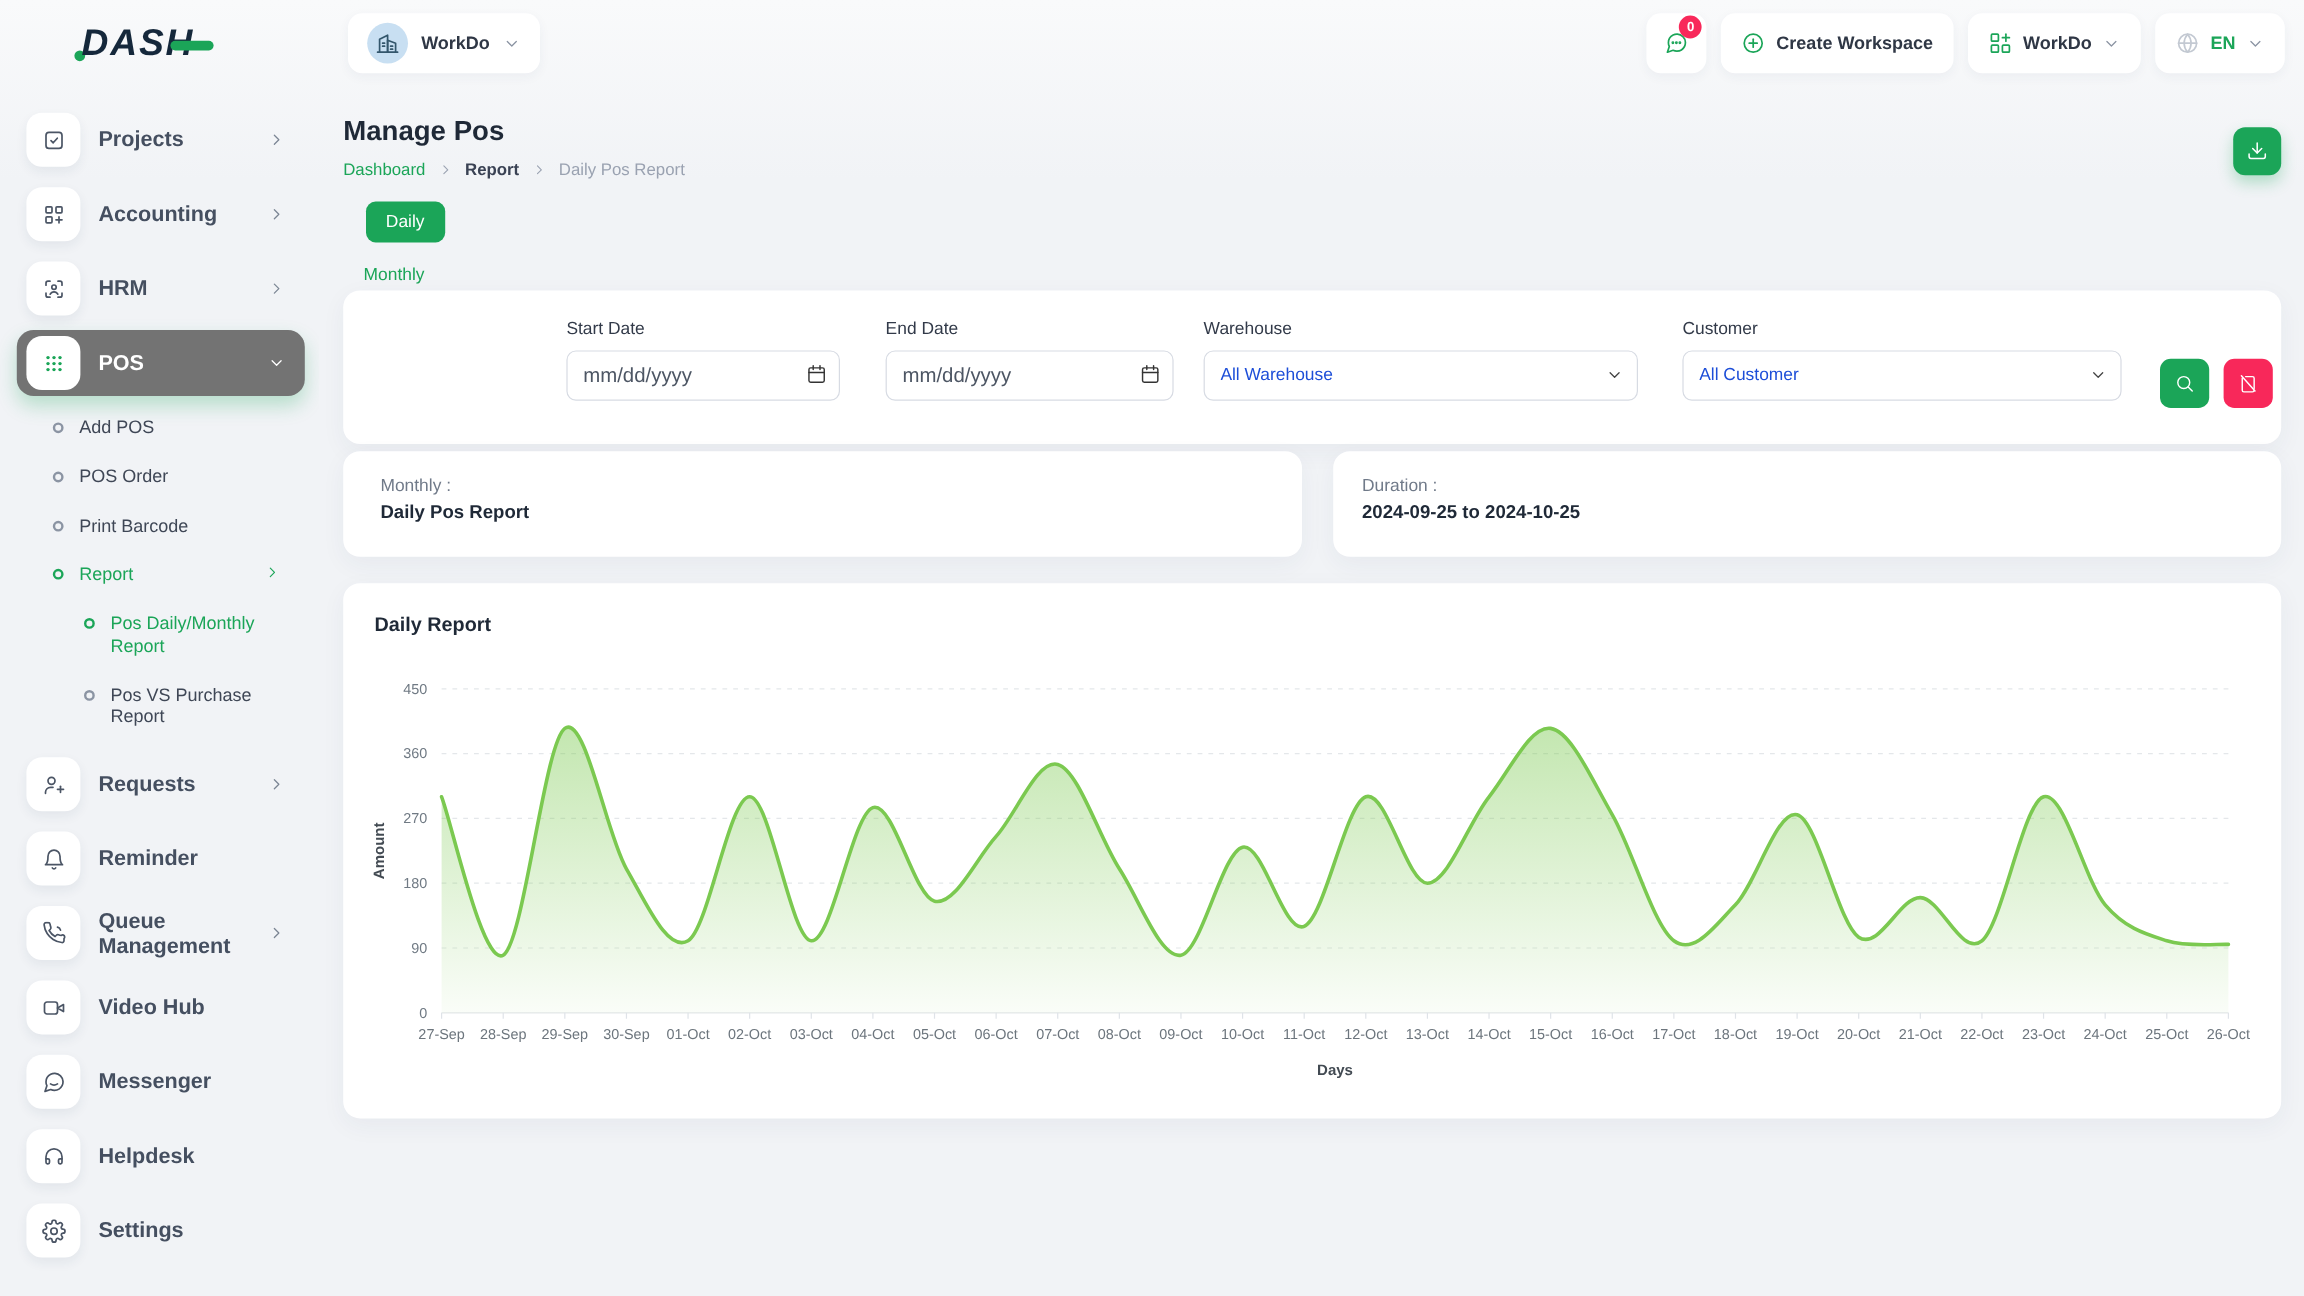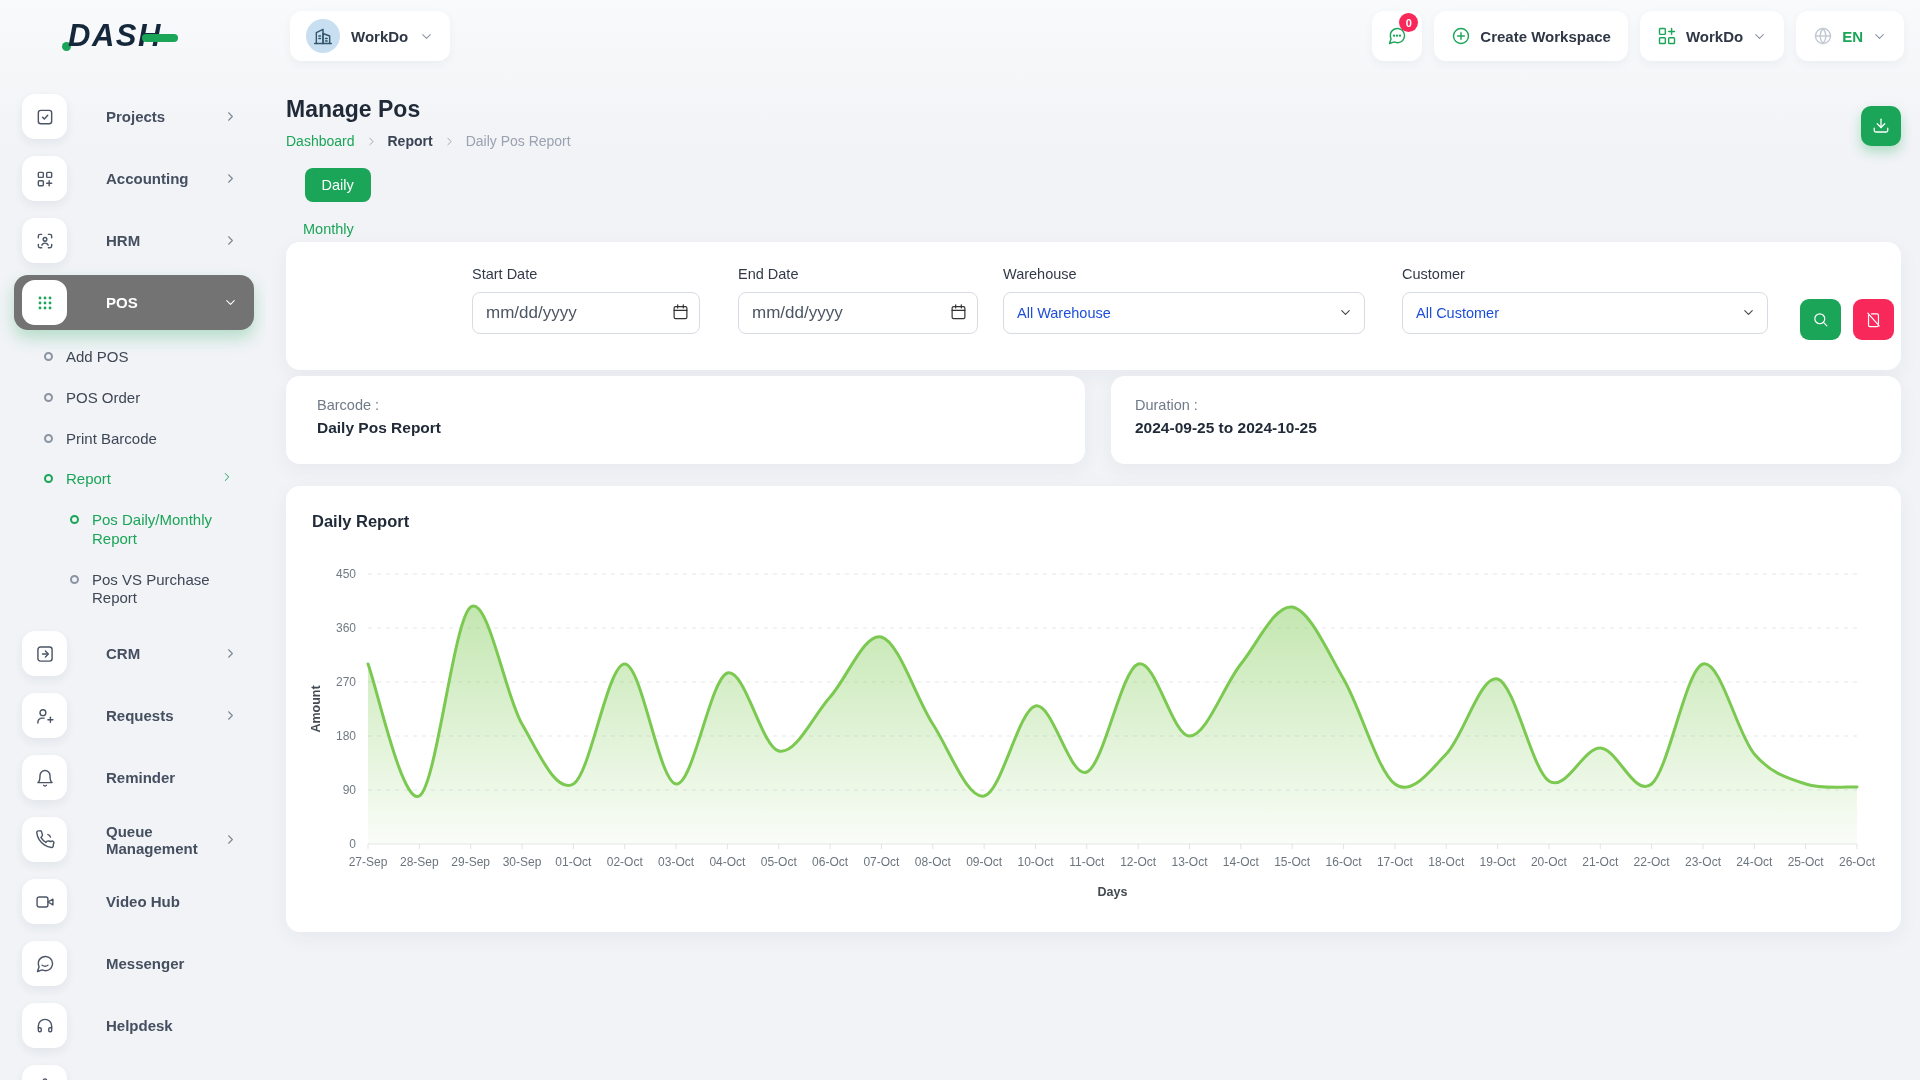--- a/index.html
+++ b/index.html
@@ -32,21 +32,21 @@
     color:#fff; font-size:11px; font-weight:700; display:flex; align-items:center; justify-content:center; padding:0 5px; }
   .icon-green { color:#1ba558; } .icon-gray { color:#c3c9d2; }
   .lang-code { color:#1ba558; font-weight:700; }
 
   
   .sidebar { position:absolute; top:78px; left:0; width:266px; bottom:0; padding:4px 12px 0 14px; overflow:hidden; }
   .side-item { display:flex; align-items:center; gap:15px; padding:5px 8px; border-radius:14px; margin:7px 0; cursor:pointer; }
   .side-icon { width:45px; height:45px; background:#fff; border-radius:13px; flex:0 0 auto;
     display:flex; align-items:center; justify-content:center; color:#4b5565; box-shadow:0 4px 10px rgba(35,56,91,.07); }
   .side-icon svg { width:20px; height:20px; }
-  .side-label { font-size:15px; font-weight:600; color:#454f60;margin-left:24px; }
+  .side-label { font-size:18px; font-weight:600; color:#454f60; }
   .side-item .chev { margin-left:auto; margin-right:8px; color:#7c8694; }
   .side-item .chev svg { width:15px; height:15px; }
   .side-item.active { background:#737373; box-shadow:0 8px 16px rgba(27,165,88,.28); }
   .side-item.active .side-icon { color:#1ba558; box-shadow:none; }
   .side-item.active .side-label { color:#fff; font-weight:700; }
   .side-item.active .chev { color:#fff; }
   .side-sub { display:flex; align-items:flex-start; gap:13px; padding:11px 8px 11px 30px; cursor:pointer; }
   .side-sub .bullet { width:9px; height:9px; border:2px solid #8b94a3; border-radius:50%; flex:0 0 auto; margin-top:4px; }
   .side-sub .sub-label { font-size:15px; color:#3f4756; line-height:1.25; }
   .side-sub.green .sub-label { color:#1ba558; }
@@ -285,35 +285,20 @@
       <span class="bullet"></span>
     <span class="sub-label">Pos Daily/Monthly Report</span>
     </div>
     <div class="side-sub lvl2">
       <span class="bullet"></span>
     <span class="sub-label">Pos VS Purchase Report</span>
     </div>
     <div class="side-item">
       <span class="side-icon">
         <svg viewBox="0 0 24 24" width="20" height="20" fill="none" stroke="currentColor" stroke-width="1.7" stroke-linecap="round" stroke-linejoin="round">
-          <rect x="3.5" y="3.5" width="17" height="17" rx="3"></rect>
-          <path d="M9 12h6"></path>
-          <path d="M12.5 8.5 16 12l-3.5 3.5"></path>
-        </svg>
-      </span>
-    <span class="side-label">CRM</span>
-      <span class="chev">
-        <svg viewBox="0 0 24 24" width="20" height="20" fill="none" stroke="currentColor" stroke-width="1.7" stroke-linecap="round" stroke-linejoin="round">
-          <polyline points="9 6 15 12 9 18"></polyline>
-        </svg>
-      </span>
-    </div>
-    <div class="side-item">
-      <span class="side-icon">
-        <svg viewBox="0 0 24 24" width="20" height="20" fill="none" stroke="currentColor" stroke-width="1.7" stroke-linecap="round" stroke-linejoin="round">
           <circle cx="9.5" cy="8" r="3.5"></circle>
           <path d="M3.5 20.5v-1a5 5 0 0 1 5-5h2.5"></path>
           <line x1="18.5" y1="13.5" x2="18.5" y2="19.5"></line>
           <line x1="15.5" y1="16.5" x2="21.5" y2="16.5"></line>
         </svg>
       </span>
     <span class="side-label">Requests</span>
       <span class="chev">
         <svg viewBox="0 0 24 24" width="20" height="20" fill="none" stroke="currentColor" stroke-width="1.7" stroke-linecap="round" stroke-linejoin="round">
           <polyline points="9 6 15 12 9 18"></polyline>
@@ -483,21 +468,21 @@
         <svg viewBox="0 0 24 24" width="20" height="20" fill="none" stroke="currentColor" stroke-width="1.7" stroke-linecap="round" stroke-linejoin="round">
           <path d="M9 4h8a2 2 0 0 1 2 2v12"></path>
           <path d="M19 20a2 2 0 0 1-2 2H7a2 2 0 0 1-2-2V6"></path>
           <line x1="4" y1="3" x2="20" y2="21"></line>
         </svg>
       </span>
   </button>
 </div>
 
 <div class="card summary-card-1">
-  <div class="sum-label">Barcode :</div>
+  <div class="sum-label">Monthly :</div>
   <div class="sum-value">Daily Pos Report</div>
 </div>
 <div class="card summary-card-2">
   <div class="sum-label">Duration :</div>
   <div class="sum-value">2024-09-25 to 2024-10-25</div>
 </div>
 
 <div class="card chart-card">
   <div class="chart-title">Daily Report</div>
   <div class="chart-wrap" id="chart">

